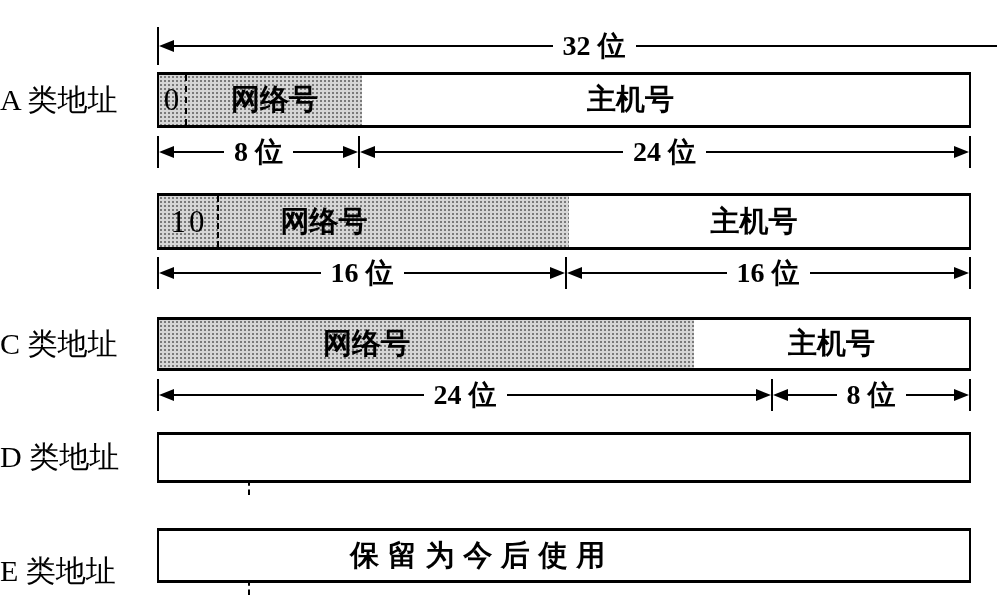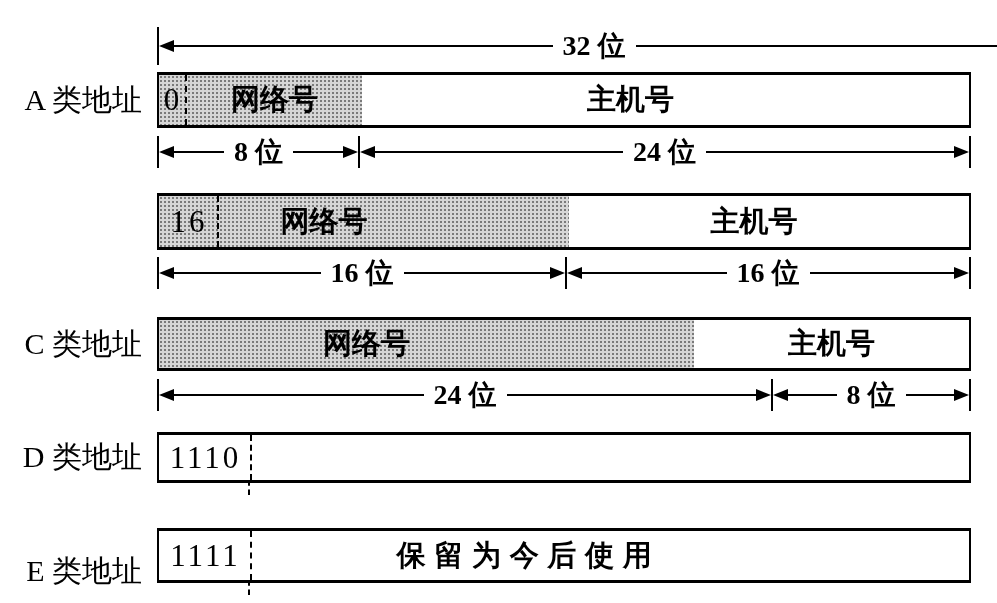--- a/index.html
+++ b/index.html
@@ -26,21 +26,21 @@
     background-size:4px 4px;
   }
   .spaced{letter-spacing:0.3em;}
   
   .nx15{transform:translateX(-15px);} .nx35{transform:translateX(-35px);}
   .nx60{transform:translateX(-60px);} .nx70{transform:translateX(-70px);}
   .nx78{transform:translateX(-78px);} .nx82{transform:translateX(-82px);}
   
   .row-label{
     position:absolute;left:0;width:142px;display:flex;align-items:center;
-    justify-content:flex-end;font-size:30px;white-space:nowrap;
+    font-size:30px;white-space:nowrap;
   }
   
   .dim{position:absolute;display:flex;align-items:center;}
   .tick{width:2px;align-self:stretch;background:#000;}
   .dline{flex:1;height:2px;background:#000;min-width:6px;}
   .ah{width:0;height:0;border-top:6px solid rgba(0,0,0,0);border-bottom:6px solid rgba(0,0,0,0);}
   .ah.l{border-right:15px solid #000;}
   .ah.r{border-left:15px solid #000;}
   .dim-label{padding:0 10px;font-size:28px;font-weight:bold;line-height:1;white-space:nowrap;}
   
@@ -89,21 +89,21 @@
     <span class="ah l"></span>
     <span class="dline"></span>
     <span class="dim-label">24 位</span>
     <span class="dline"></span>
     <span class="ah r"></span>
     <span class="tick"></span>
   </div>
 
   <div class="bar" style="top:193px;height:57px">
     <div class="cell prefix shaded" style="width:60px">
-      <span>16</span>
+      <span>10</span>
     </div>
     <div class="cell shaded" style="width:350px">
       <span class="nx70">网络号</span>
     </div>
     <div class="cell flex1">
       <span class="nx15">主机号</span>
     </div>
   </div>
   <div class="dim" style="left:157px;top:257px;width:410px;height:32px">
     <span class="tick"></span>
@@ -151,32 +151,26 @@
     <span class="dim-label">8 位</span>
     <span class="dline"></span>
     <span class="ah r"></span>
     <span class="tick"></span>
   </div>
 
   <div class="row-label" style="top:432px;height:51px">
     <span>D 类地址</span>
   </div>
   <div class="bar" style="top:432px;height:51px">
-    <div class="cell prefix" style="width:93px">
-      <span>1110</span>
-    </div>
   </div>
   <div class="dash-ext" style="left:248px;top:480px;height:15px"></div>
 
   <div class="row-label" style="top:544px;height:55px">
     <span>E 类地址</span>
   </div>
   <div class="bar" style="top:528px;height:55px">
-    <div class="cell prefix" style="width:93px">
-      <span>1111</span>
-    </div>
     <div class="cell flex1">
       <span class="spaced nx82">保留为今后使用</span>
     </div>
   </div>
   <div class="dash-ext" style="left:248px;top:580px;height:15px"></div>
 
 </div>
 
 </body></html>

